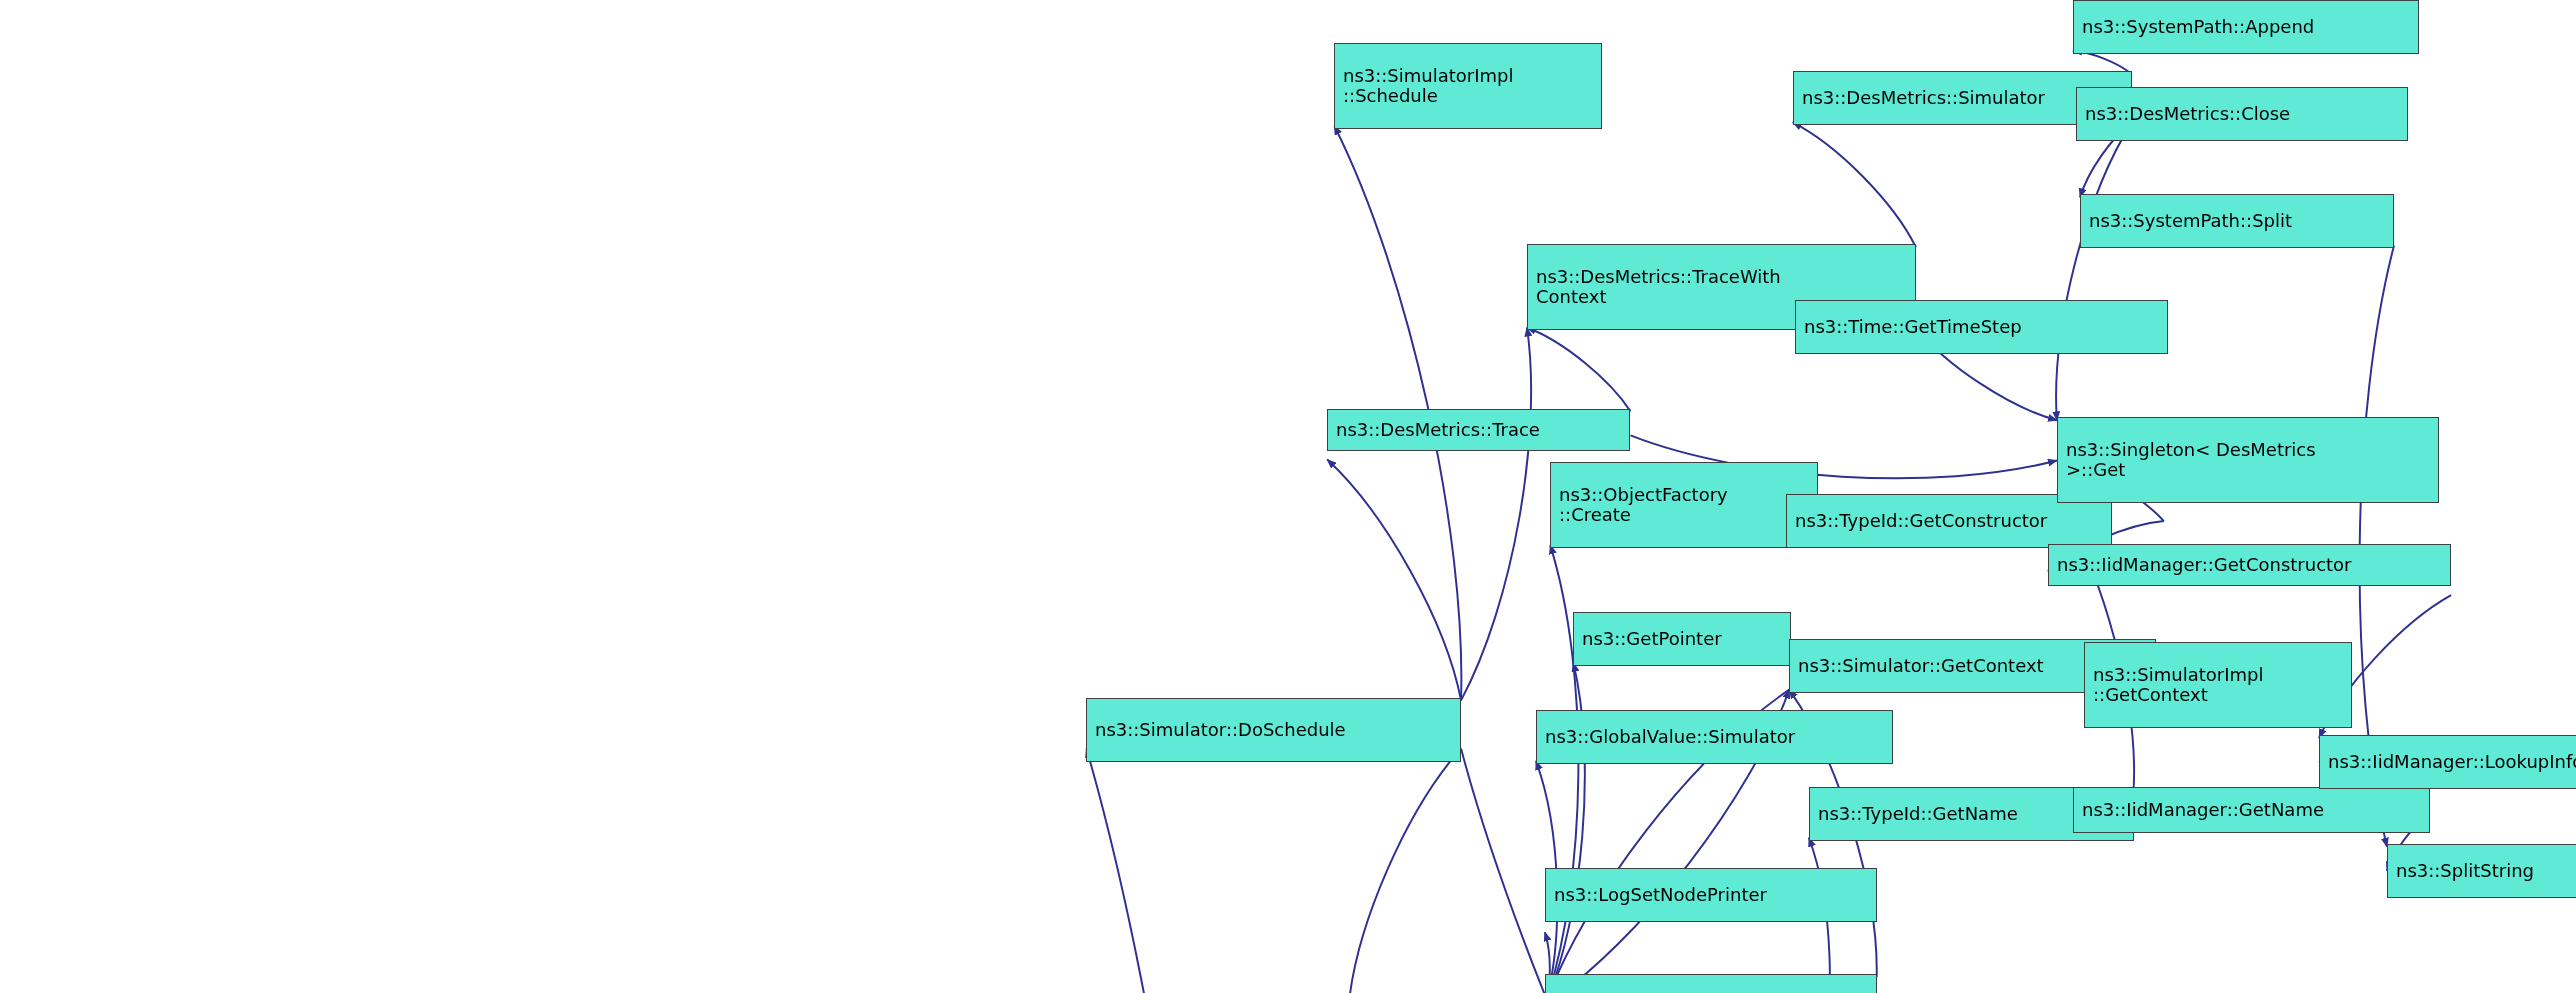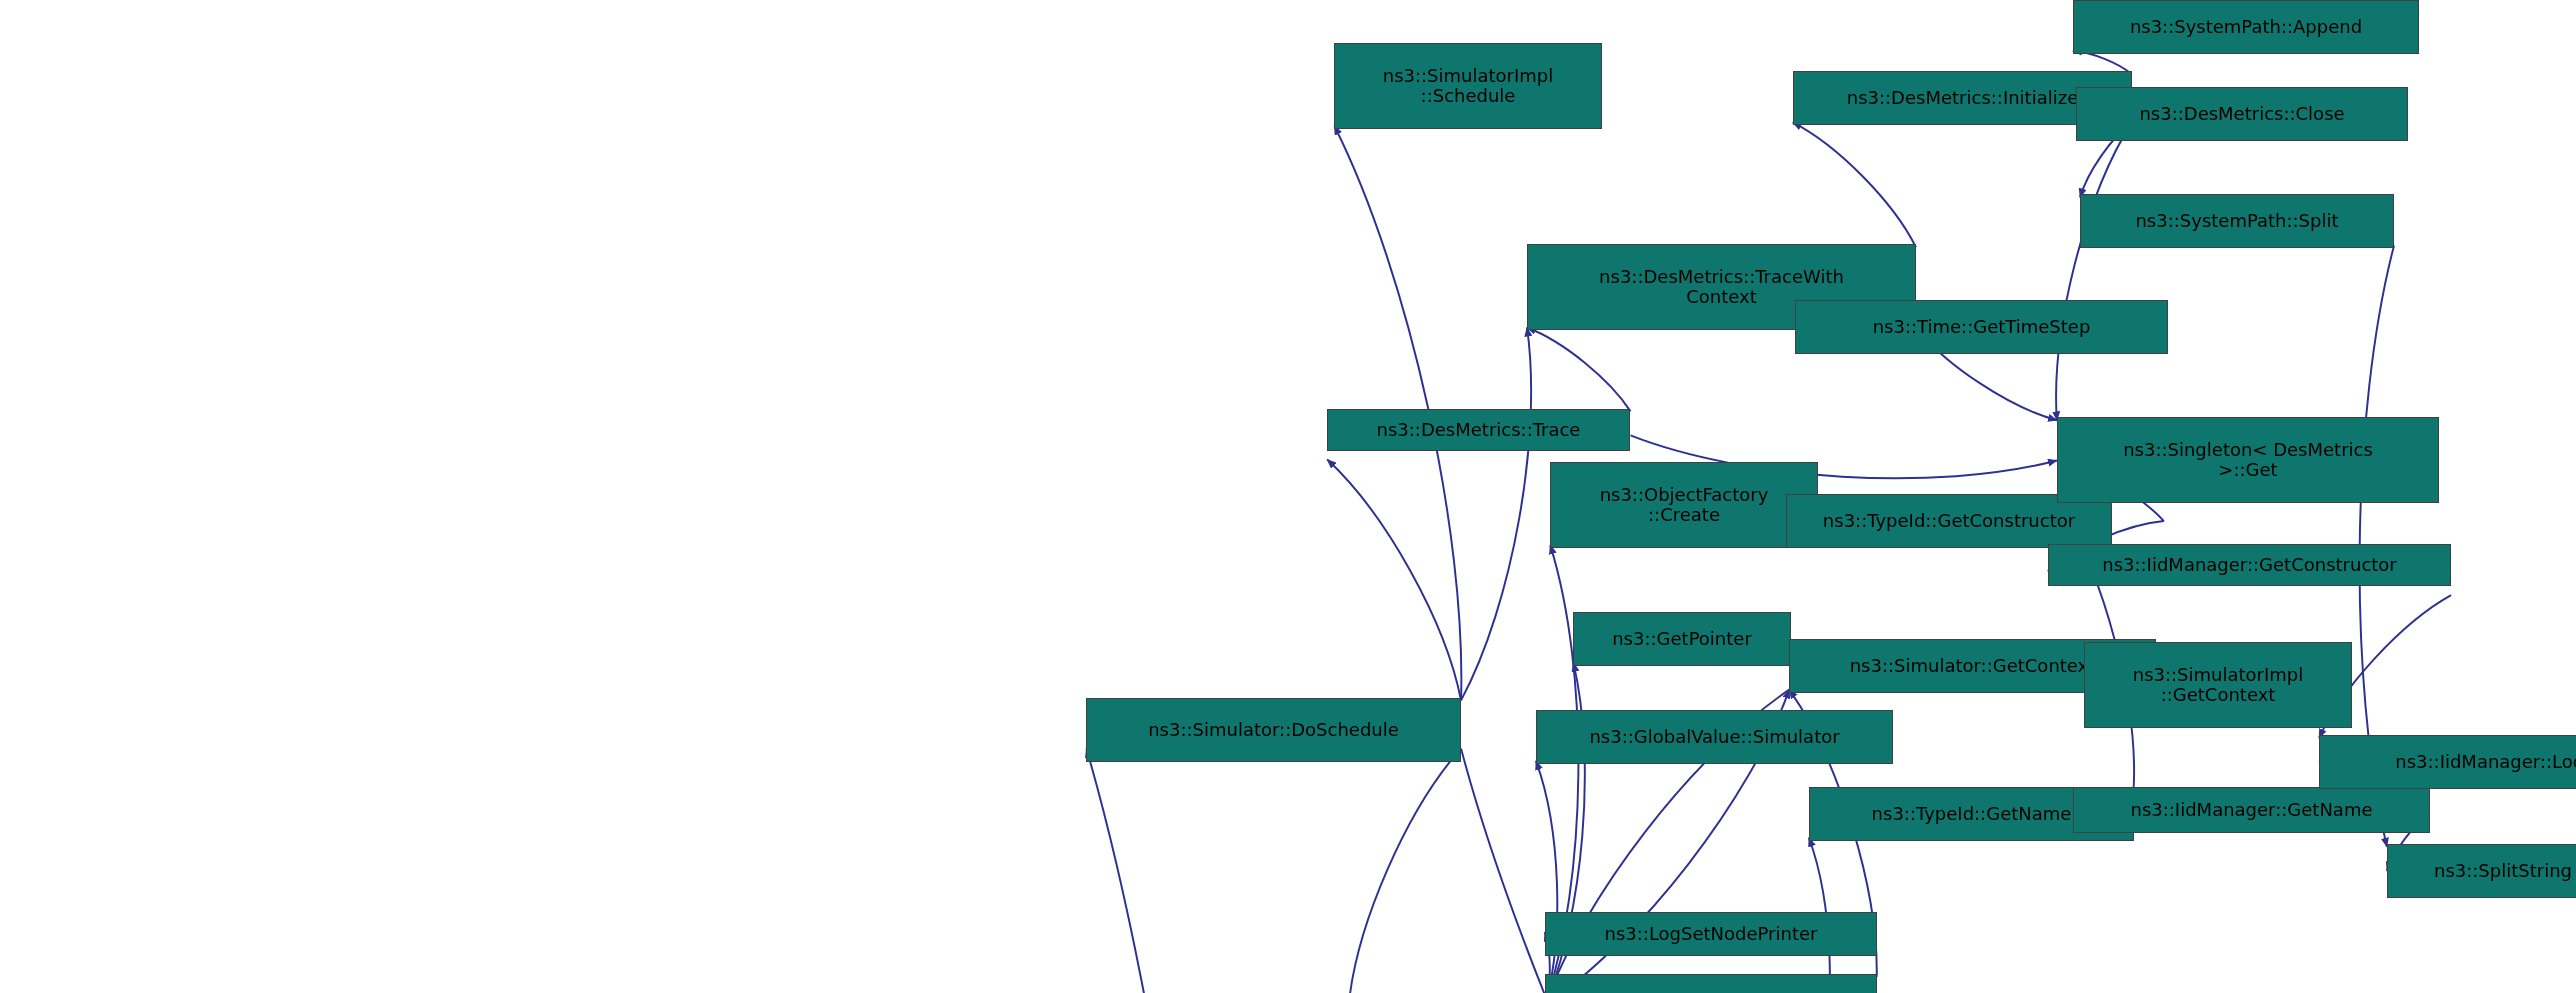--- a/index.html
+++ b/index.html
@@ -19,31 +19,31 @@
     position: absolute;
     left: 0; top: 0;
     width: 2576px;
     height: 994px;
     pointer-events: none;
   }
   .node {
     position: absolute;
     box-sizing: border-box;
     border: 1.8px solid #404040;
-    background: #0f766e;
+    background: #5eead4;
     color: #000000;
     display: flex;
     align-items: center;
     justify-content: center;
-    text-align: center;
     font-size: 18px;
     line-height: 20.5px;
     white-space: pre-line;
     letter-spacing: 0px;
     z-index: 2;
+    padding-left: 8px;
   }
   .node .lbl { display: block; width: 100%; }
 </style>
 </head>
 <body>
 
 <div id="canvas">
   <svg id="edges" viewBox="0 0 2888 1114" xmlns="http://www.w3.org/2000/svg">
     <defs>
       <marker id="ah" markerWidth="11" markerHeight="9" refX="10" refY="4.5" orient="auto" markerUnits="userSpaceOnUse">
@@ -123,23 +123,23 @@
 <div class="node" style="left: 1086px; top: 698px; width: 375px; height: 64px;"><span class="lbl">ns3::Simulator::DoSchedule</span></div>
     <div class="node" style="left: 1334px; top: 43px; width: 268px; height: 86px;"><span class="lbl">ns3::SimulatorImpl
 ::Schedule</span></div>
     <div class="node" style="left: 1327px; top: 409px; width: 303px; height: 42px;"><span class="lbl">ns3::DesMetrics::Trace</span></div>
     <div class="node" style="left: 1527px; top: 244px; width: 389px; height: 86px;"><span class="lbl">ns3::DesMetrics::TraceWith
 Context</span></div>
     <div class="node" style="left: 1550px; top: 462px; width: 268px; height: 86px;"><span class="lbl">ns3::ObjectFactory
 ::Create</span></div>
     <div class="node" style="left: 1573px; top: 612px; width: 218px; height: 54px;"><span class="lbl">ns3::GetPointer</span></div>
     <div class="node" style="left: 1536px; top: 710px; width: 357px; height: 54px;"><span class="lbl">ns3::GlobalValue::Simulator</span></div>
-    <div class="node" style="left: 1545px; top: 912px; width: 332px; height: 44px;"><span class="lbl">ns3::LogSetNodePrinter</span></div>
+    <div class="node" style="left: 1545px; top: 868px; width: 332px; height: 54px;"><span class="lbl">ns3::LogSetNodePrinter</span></div>
     <div class="node" style="left: 1545px; top: 974px; width: 332px; height: 54px;"><span class="lbl">ns3::DefaultNodePrinter</span></div>
-    <div class="node" style="left: 1793px; top: 71px; width: 339px; height: 54px;"><span class="lbl">ns3::DesMetrics::Initialize</span></div>
+    <div class="node" style="left: 1793px; top: 71px; width: 339px; height: 54px;"><span class="lbl">ns3::DesMetrics::Simulator</span></div>
     <div class="node" style="left: 1795px; top: 300px; width: 373px; height: 54px;"><span class="lbl">ns3::Time::GetTimeStep</span></div>
     <div class="node" style="left: 1786px; top: 494px; width: 326px; height: 54px;"><span class="lbl">ns3::TypeId::GetConstructor</span></div>
     <div class="node" style="left: 1789px; top: 639px; width: 367px; height: 54px;"><span class="lbl">ns3::Simulator::GetContext</span></div>
     <div class="node" style="left: 1809px; top: 787px; width: 325px; height: 54px;"><span class="lbl">ns3::TypeId::GetName</span></div>
     <div class="node" style="left: 2073px; top: 0px; width: 346px; height: 54px;"><span class="lbl">ns3::SystemPath::Append</span></div>
     <div class="node" style="left: 2076px; top: 87px; width: 332px; height: 54px;"><span class="lbl">ns3::DesMetrics::Close</span></div>
     <div class="node" style="left: 2080px; top: 194px; width: 314px; height: 54px;"><span class="lbl">ns3::SystemPath::Split</span></div>
     <div class="node" style="left: 2057px; top: 417px; width: 382px; height: 86px;"><span class="lbl">ns3::Singleton&lt; DesMetrics
 &gt;::Get</span></div>
     <div class="node" style="left: 2048px; top: 544px; width: 403px; height: 42px;"><span class="lbl">ns3::IidManager::GetConstructor</span></div>

